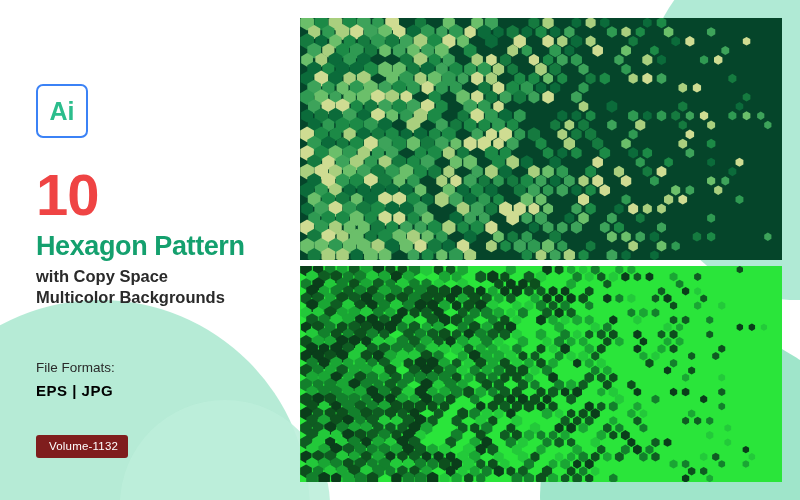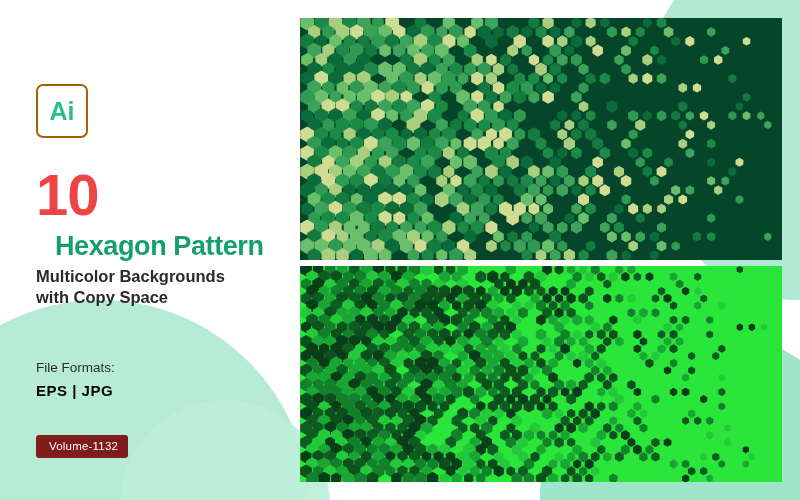--- a/index.html
+++ b/index.html
@@ -63,21 +63,21 @@
   
   .left-col {
     position: absolute;
     left: 36px;
     top: 84px;
     width: 260px;
   }
   .ai-badge {
     width: 52px;
     height: 54px;
-    border: 2px solid #a16207;
+    border: 2px solid #3b82f6;
     border-radius: 7px;
     display: flex;
     align-items: center;
     justify-content: center;
     box-sizing: border-box;
     background: transparent;
   }
   .ai-badge span {
     font-size: 25px;
     font-weight: bold;
@@ -93,21 +93,20 @@
     line-height: 1;
     letter-spacing: -1px;
   }
   .title-main {
     margin-top: 8px;
     font-size: 27px;
     font-weight: bold;
     color: #14a06e;
     line-height: 1.05;
     letter-spacing: -0.4px;
-    margin-left: 19px;
   }
   .title-sub {
     margin-top: 6px;
     font-size: 16.5px;
     font-weight: bold;
     color: #2a2a2a;
     line-height: 1.25;
     max-width: 240px;
   }
   .formats-label {
@@ -177,22 +176,22 @@
 
     <div class="ai-badge">
       <span>Ai</span>
     </div>
 
     <div class="big-number">10</div>
 
     <div class="title-main">Hexagon Pattern</div>
 
     <div class="title-sub">
+      <div>with Copy Space</div>
       <div>Multicolor Backgrounds</div>
-      <div>with Copy Space</div>
     </div>
 
     <div class="formats-label">File Formats:</div>
     <div class="formats-value">EPS  |  JPG</div>
 
     <div>
       <div class="volume-badge">Volume-1132</div>
     </div>
   </div>
 

